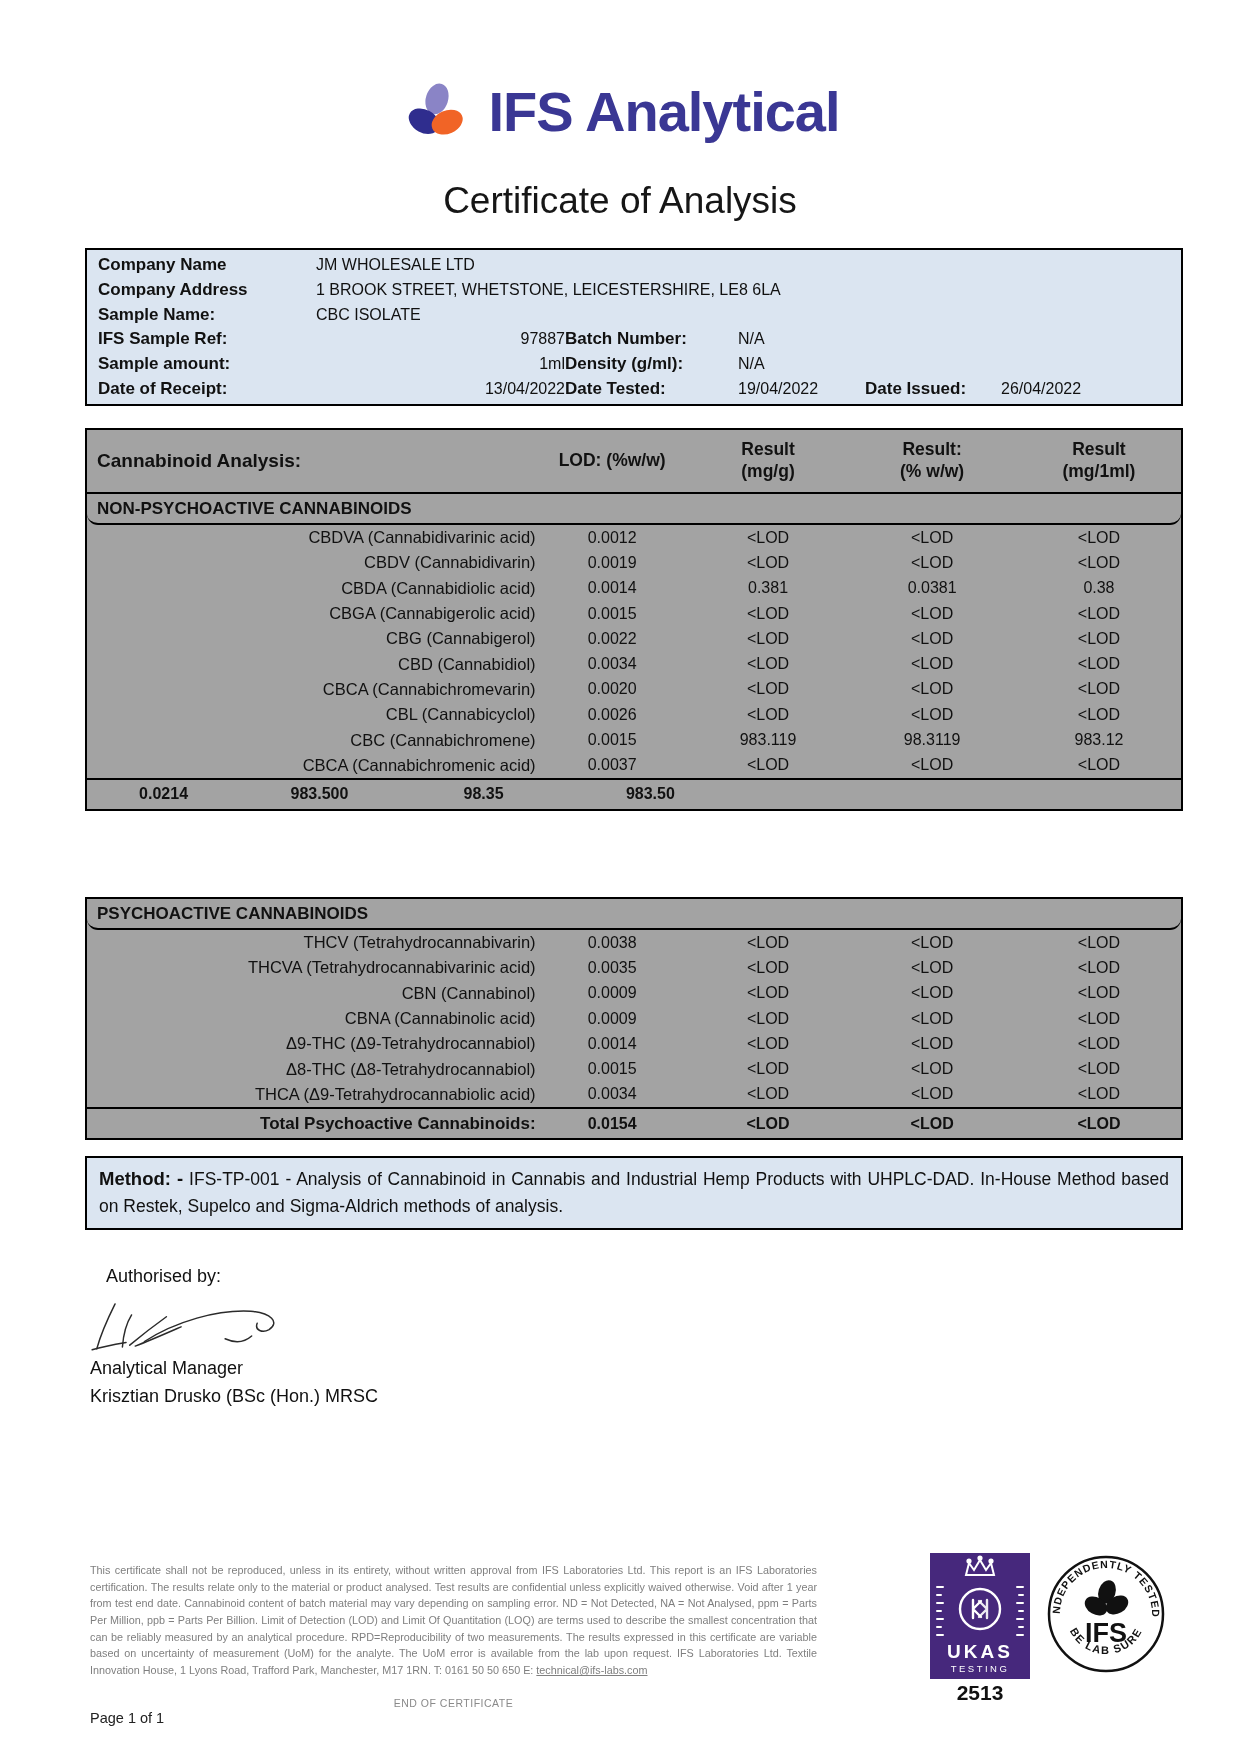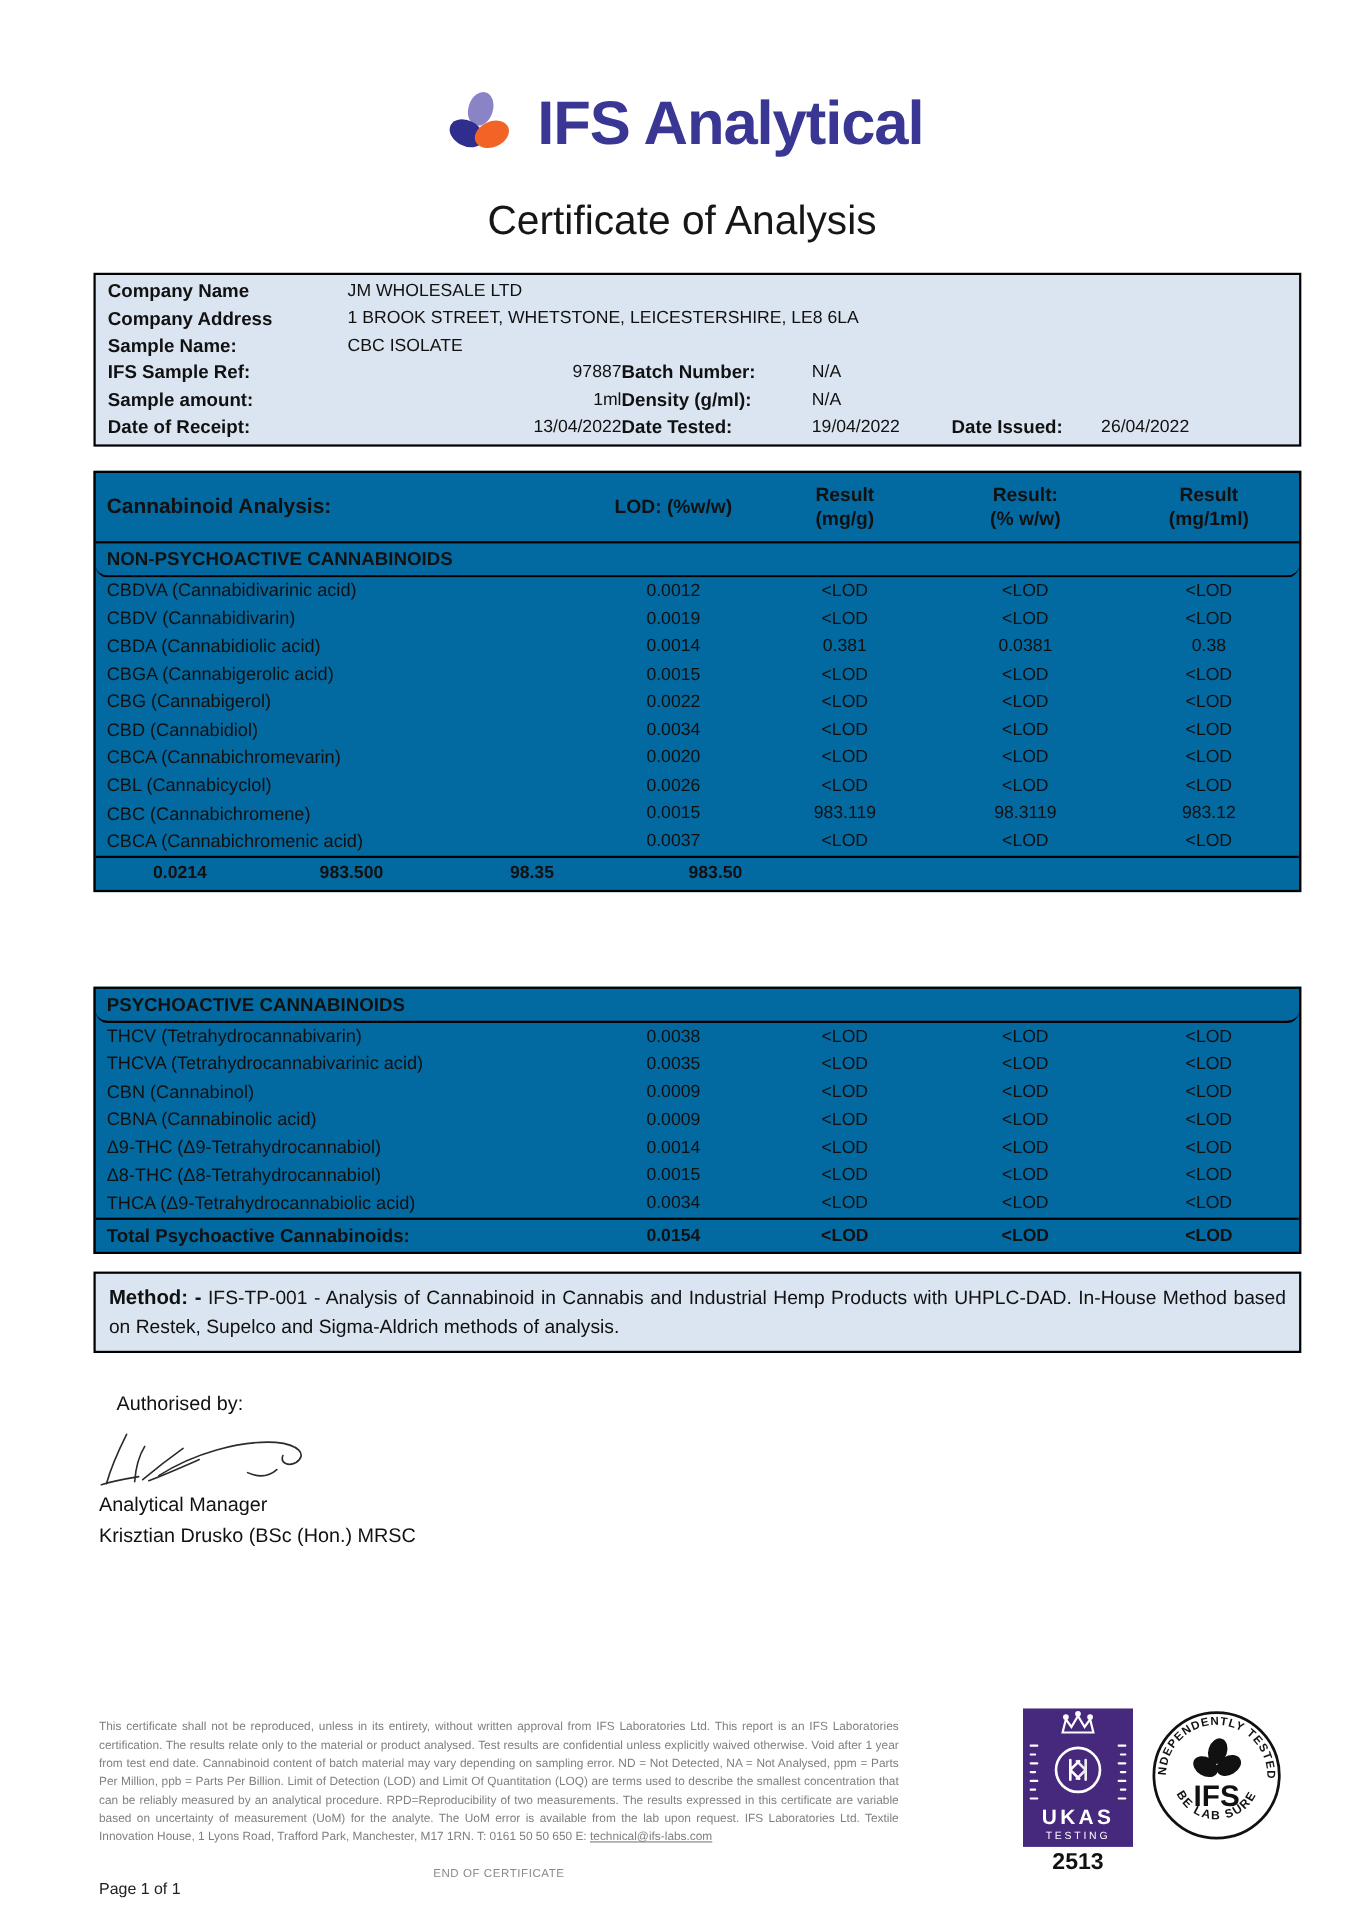--- a/index.html
+++ b/index.html
@@ -14,31 +14,31 @@
   
   .info-table{position:absolute;top:248px;left:85px;width:1098px;height:158px;background:#dbe5f1;
               border:2px solid #000;box-sizing:border-box;display:flex;flex-direction:column;justify-content:space-evenly;
               padding:3px 0 3px 11px;}
   .irow{display:flex;align-items:center;height:25px;font-size:16px;}
   .ilab{font-weight:bold;font-size:17px;}
   .l1{width:218px;} .v1{width:249px;text-align:right;} .l2{width:173px;} .v2{width:127px;} .l3{width:136px;} .v3{flex:1;}
   .vwide{flex:1;}
 
   
-  .atable{position:absolute;left:85px;width:1098px;background:#0369a1;border:2px solid #000;box-sizing:border-box;}
+  .atable{position:absolute;left:85px;width:1098px;background:#a3a3a3;border:2px solid #000;box-sizing:border-box;}
   .t-main{top:428px;}
   .t-psy{top:897px;}
   .thead{display:flex;align-items:center;height:62px;border-bottom:2px solid #000;}
   .th-name{flex:1;padding-left:10px;font-weight:bold;font-size:19px;}
   .th{font-weight:bold;font-size:17.5px;text-align:center;line-height:1.25;}
   .c-lod{width:14%;} .c-mgg{width:14.5%;} .c-pct{width:15.5%;} .c-mgml{width:15%;}
   .section-bar{display:flex;align-items:center;height:29px;border-bottom:2px solid #000;
                padding-left:10px;font-weight:bold;font-size:17px;border-radius:11px;}
   .trow{display:flex;align-items:center;height:25.3px;font-size:16.5px;}
-  .trow .name{flex:1;padding-left:10px;}
+  .trow .name{flex:1;padding-left:10px;text-align:right;}
   .trow .num{text-align:center;font-size:16px;}
   .trow.total{height:29px;border-top:2px solid #000;font-weight:bold;}
   .trow.total .name{font-size:17px;}
 
   
   .method-box{position:absolute;top:1156px;left:85px;width:1098px;background:#dbe5f1;border:2px solid #000;
               box-sizing:border-box;padding:7px 12px 9px 12px;font-size:17.5px;line-height:1.5;text-align:justify;}
   .mlabel{font-weight:bold;font-size:18.5px;}
 
   

